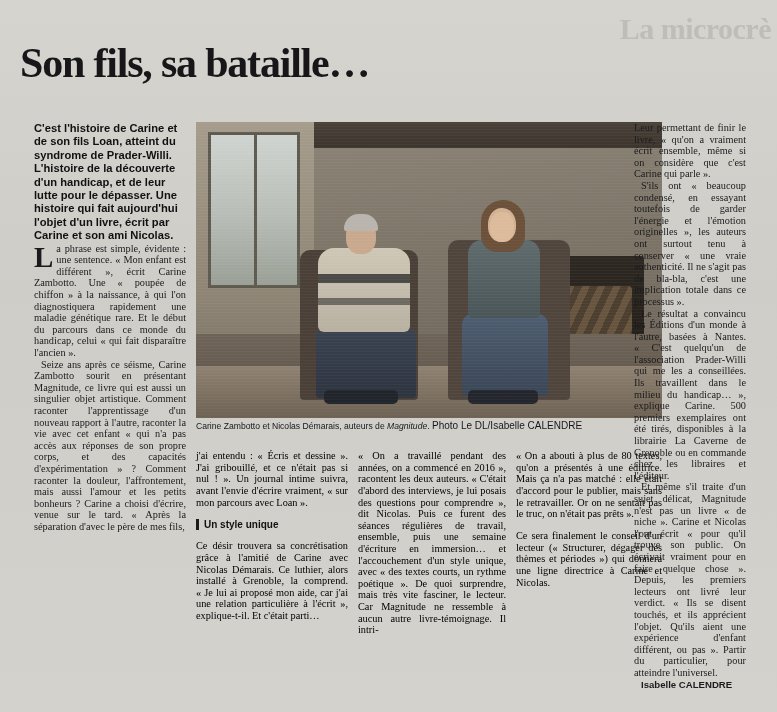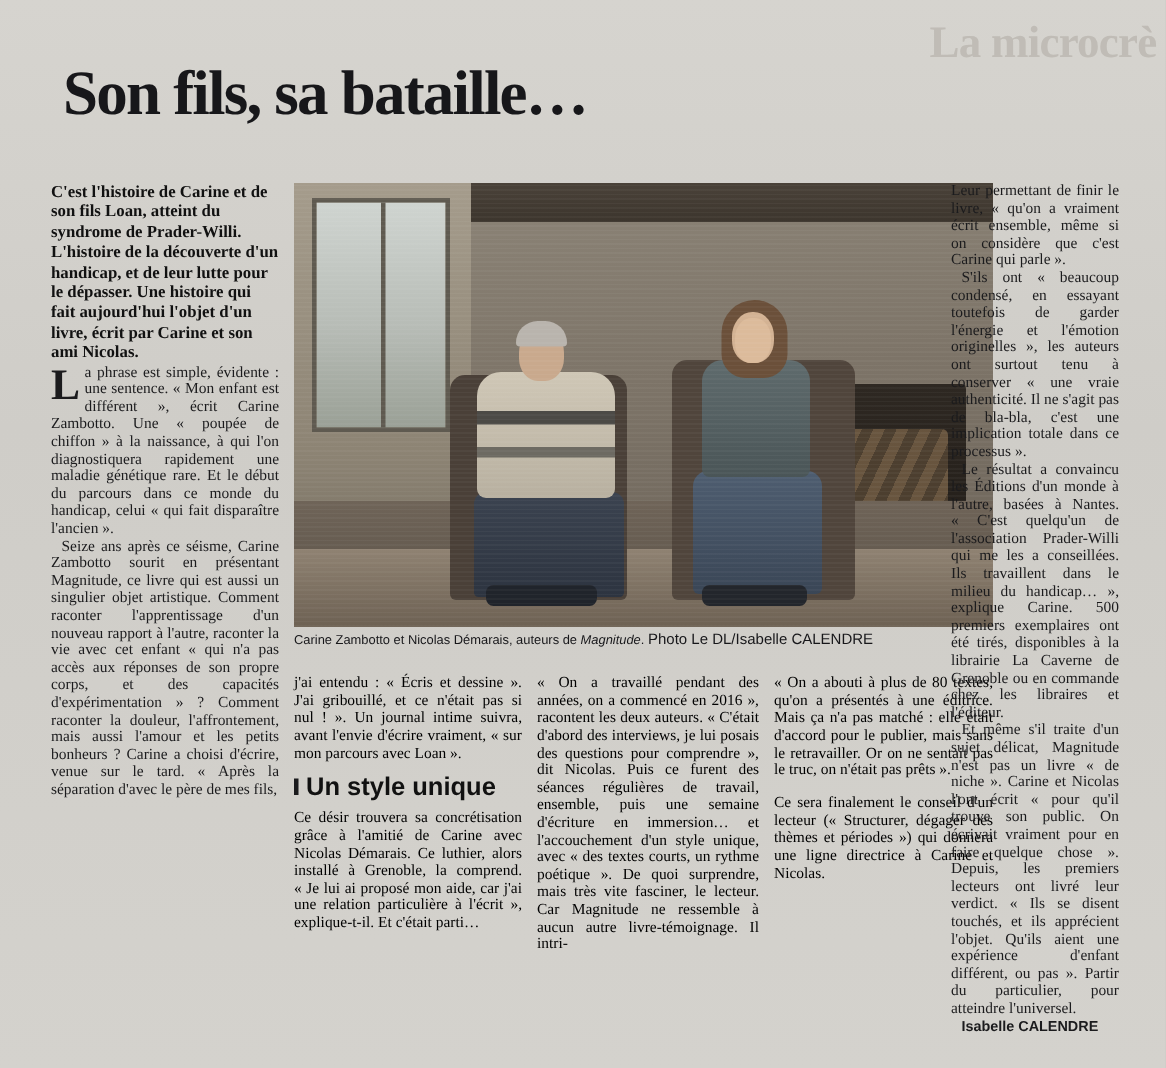--- a/index.html
+++ b/index.html
@@ -32,21 +32,21 @@
     font-size: 30px;
     color: #b9b5ae;
     letter-spacing: -0.5px;
     white-space: nowrap;
     opacity: 0.75;
     margin-left: 19px;
   }
   .headline {
     position: absolute;
     top: 14px;
-    left: 42px;
+    left: 20px;
     width: 712px;
     font-family: "Liberation Serif", serif;
     font-weight: bold;
     color: #17171a;
     font-size: 42px;
     line-height: 1.02;
     letter-spacing: -1.2px;
   }
   .headline .l1 { display: block; }
   .headline .l2 { display: block; margin-top: 2px; }
@@ -67,40 +67,40 @@
     text-align: justify;
     hyphens: auto;
   }
   .col p { margin: 0 0 0 0; text-indent: 7px; }
   .col p.noind { text-indent: 0; }
 
   #col1 { left: 0; width: 152px; }
   #col5 { left: 600px; width: 112px; }
 
   .standfirst {
-    font-family: Liberation Serif, serif;
+    font-family: Liberation Sans, sans-serif;
     font-weight: bold;
     font-size: 11.2px;
     line-height: 13.4px;
     color: #111;
     text-align: left;
     margin-bottom: 8px;
   }
   .dropcap-para::first-letter {
     float: left;
     font-size: 29px;
     line-height: 24px;
     font-weight: bold;
     padding: 2px 3px 0 0;
     font-family: "Liberation Serif", serif;
   }
   .subhead {
     font-family: "Liberation Sans", sans-serif;
     font-weight: bold;
-    font-size: 17px;
+    font-size: 10px;
     color: #111;
     margin: 7px 0 4px 0;
     text-indent: 0;
     padding-left: 5px;
     border-left: 3px solid #1b1b1d;
   }
   .byline {
     font-family: "Liberation Sans", sans-serif;
     font-weight: bold;
     font-size: 9.6px;

